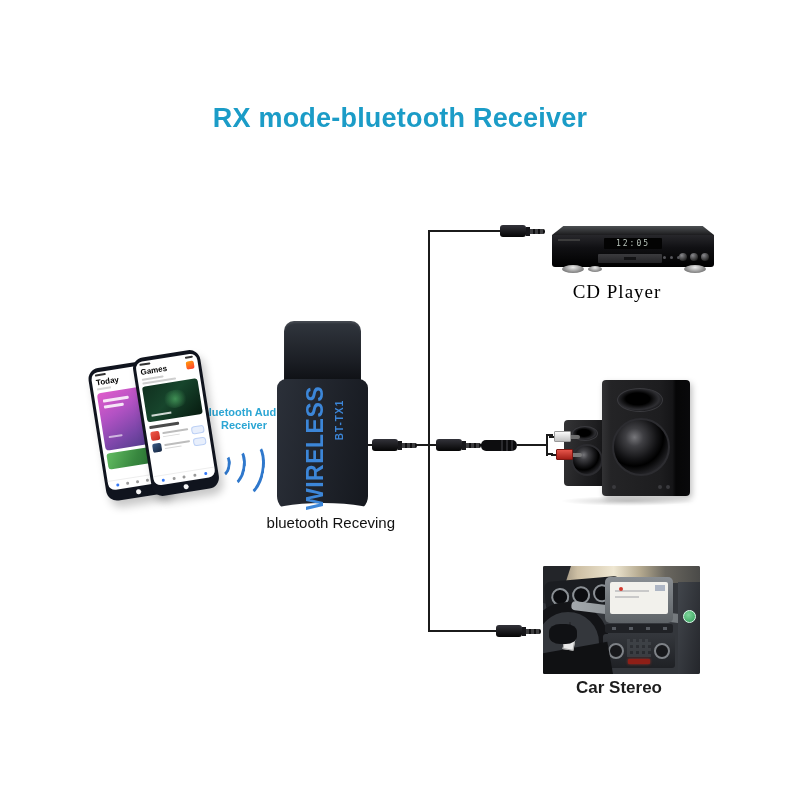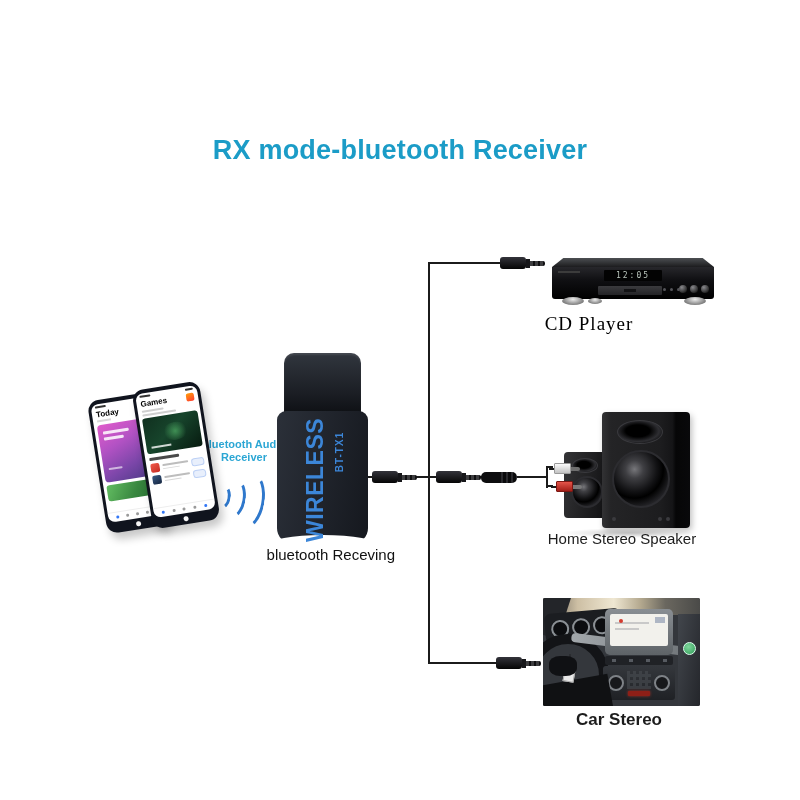--- a/index.html
+++ b/index.html
@@ -1,17 +1,17 @@
 <!DOCTYPE html>
 <html><head>
 <meta charset="utf-8">
 <style>
   html,body{margin:0;padding:0;background:#fff;}
   .canvas{position:relative;width:800px;height:710px;background:#ffffff;overflow:hidden;
-          font-family:"Liberation Sans",sans-serif;margin-top:32px;}
+          font-family:"Liberation Sans",sans-serif;}
 
   
   .title{position:absolute;left:0;top:101px;width:800px;text-align:center;
          font-size:27px;font-weight:bold;color:#1b9cc7;line-height:34px;letter-spacing:0.2px;}
 
   
   .phone{position:absolute;background:#10141e;border-radius:11px;padding:4px 3px 11px 3px;
          box-shadow:3px 7px 9px rgba(0,0,0,0.22);}
   .phone-left{left:97px;top:364px;width:58px;height:119px;transform:rotate(-9deg);z-index:1;}
   .phone-right{left:142px;top:353px;width:62px;height:125px;transform:rotate(-9deg);z-index:2;}
@@ -218,21 +218,21 @@
   .car-sticker{position:absolute;right:4px;top:44px;width:11px;height:11px;border-radius:50%;
                border:1px solid #dfe;background:radial-gradient(circle at 40% 35%,#7fd79c,#2f9b57);}
   .car-seat{position:absolute;left:-6px;bottom:-10px;width:74px;height:36px;background:#101113;
             transform:rotate(-10deg);}
   .car-tag{position:absolute;left:21px;top:66px;width:9px;height:16px;background:#e9e9e9;
            border:1px solid #a8a8a8;transform:rotate(10deg);}
   .car-key{position:absolute;left:26px;top:56px;width:2px;height:12px;background:#2a2c30;}
 
   
   .label{position:absolute;text-align:center;color:#1c1c1c;}
-  .lbl-cd{left:509px;top:281px;width:160px;font-family:"Liberation Serif",serif;font-size:19px;
+  .lbl-cd{left:537px;top:281px;width:160px;font-family:"Liberation Serif",serif;font-size:19px;
           color:#000;letter-spacing:1px;}
   .lbl-spk{left:538px;top:498px;width:168px;font-size:15px;}
   .lbl-car{left:538px;top:678px;width:162px;font-size:17px;font-weight:700;}
 </style>
 </head>
 <body>
 
 <div class="canvas">
 
   <div class="title">
@@ -402,21 +402,20 @@
       <div class="woofer wf-small"></div>
     </div>
     <div class="spk spk-big">
       <div class="tweeter tw-big"></div>
       <div class="woofer wf-big"></div>
       <i class="spk-dot sd1"></i>
         <i class="spk-dot sd2"></i>
         <i class="spk-dot sd3"></i>
     </div>
   </div>
-  <div class="label lbl-spk">Home Stereo Speaker</div>
 
   <div class="car">
     <div class="car-glass"></div>
     <div class="car-pillar"></div>
     <div class="car-cluster">
       <i class="car-dial cd-d1"></i>
         <i class="car-dial cd-d2"></i>
         <i class="car-dial cd-d3"></i>
     </div>
     <div class="car-wheel"></div>

